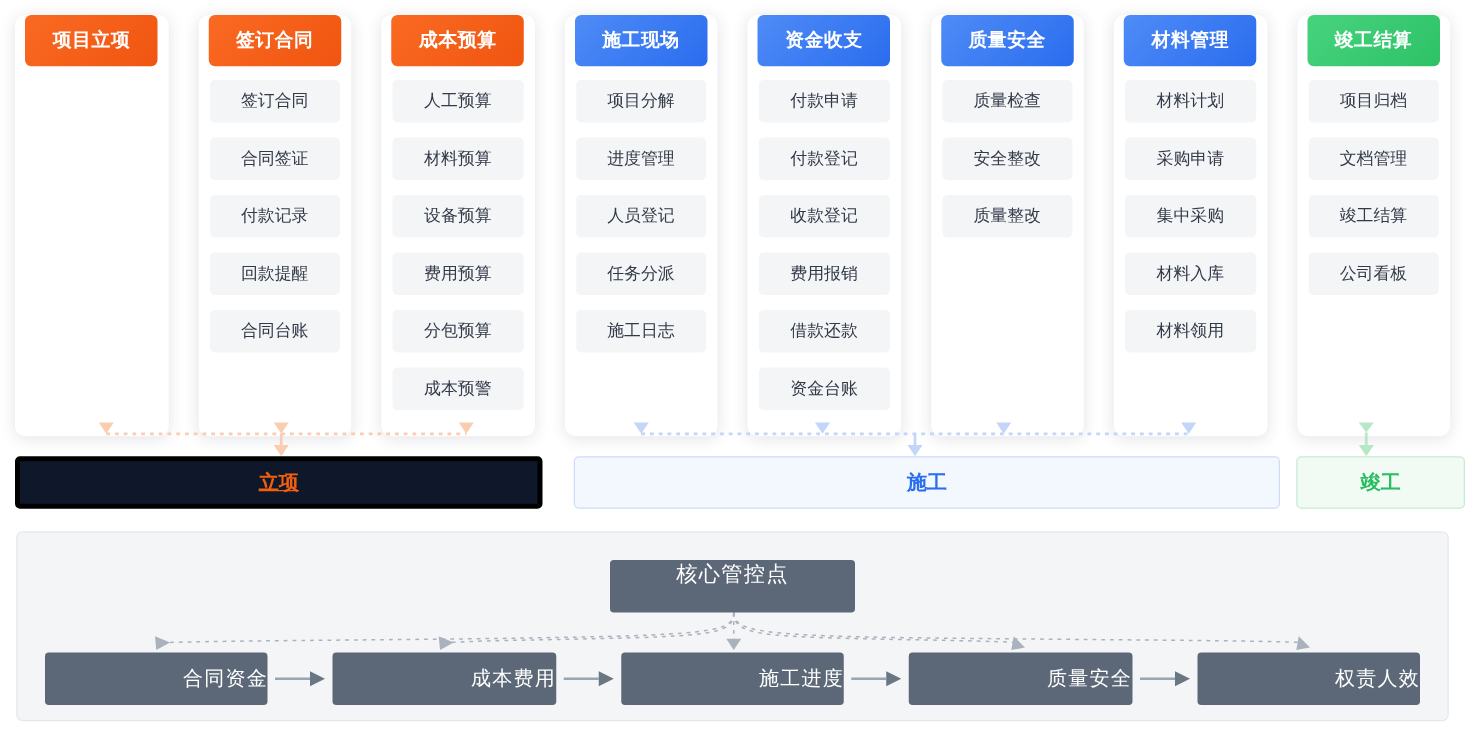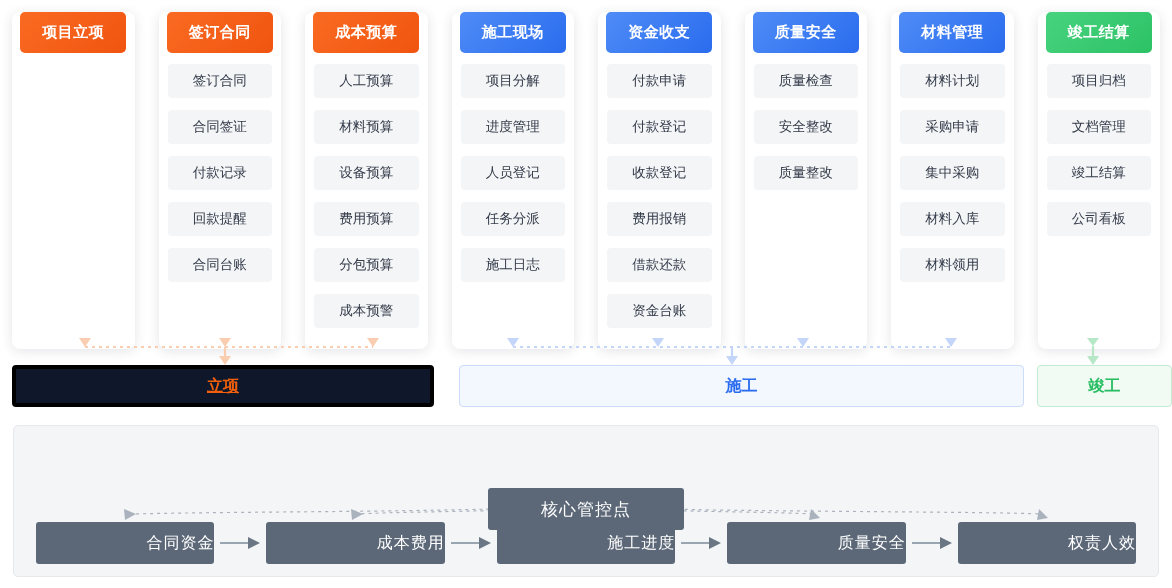--- a/index.html
+++ b/index.html
@@ -108,26 +108,25 @@
     border: 1px solid #e6e8ec;
     border-radius: 5px;
   }
   .core-box {
     position: absolute;
     left: 50%; transform: translateX(-50%);
     top: 22px;
     width: 196px; height: 42px;
     background: #5c6878;
     border-radius: 3px;
-    display: flex; align-items: center; justify-content: center;
+    display: flex; align-items: flex-start; justify-content: center;
     color: #ffffff; font-size: 17px;
     letter-spacing: 1px;
     white-space: nowrap;
     z-index: 2;
-    margin-top: 40px;
   }
   .flow-row {
     position: absolute;
     left: 22px; right: 22px;
     top: 96px;
     height: 42px;
     display: flex;
     align-items: center;
     z-index: 2;
   }

